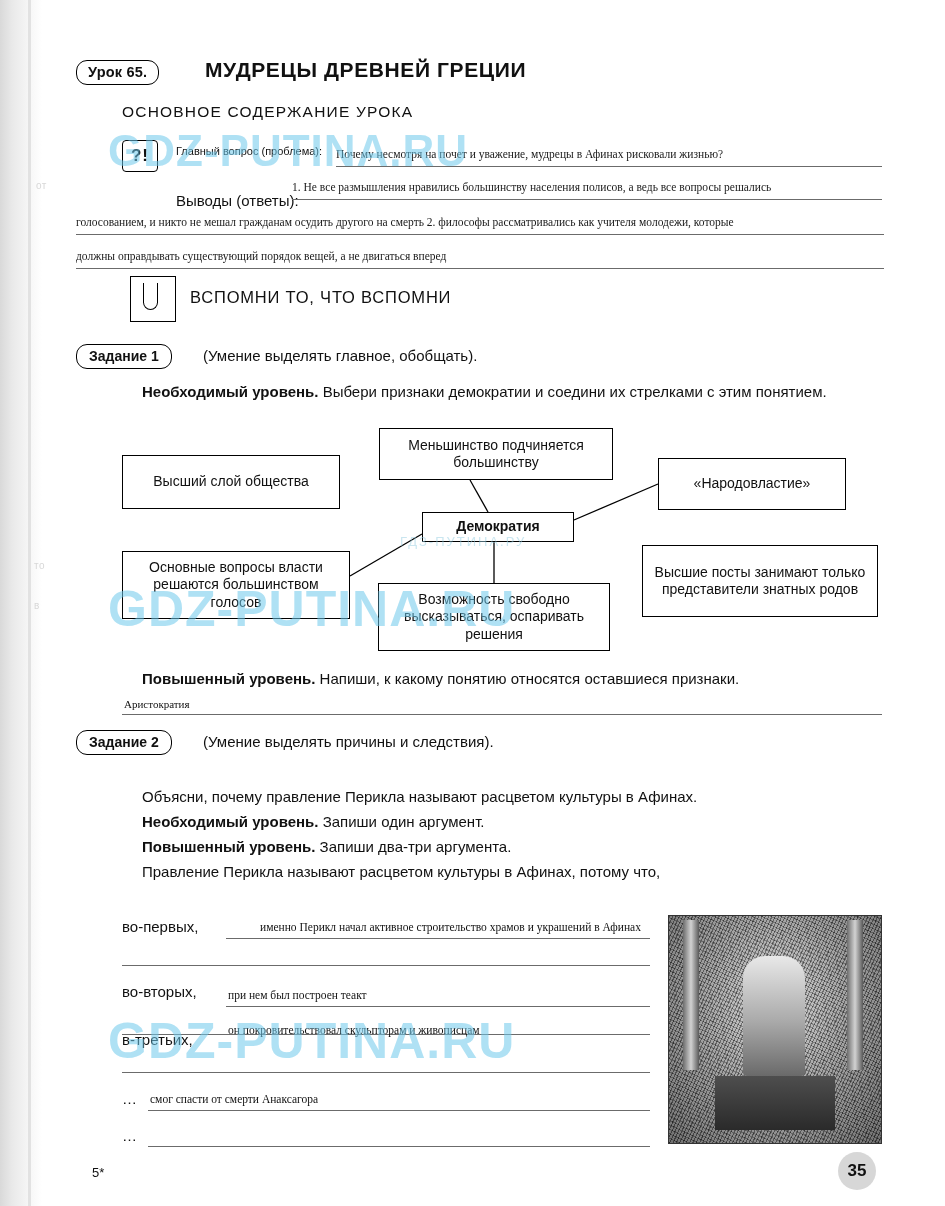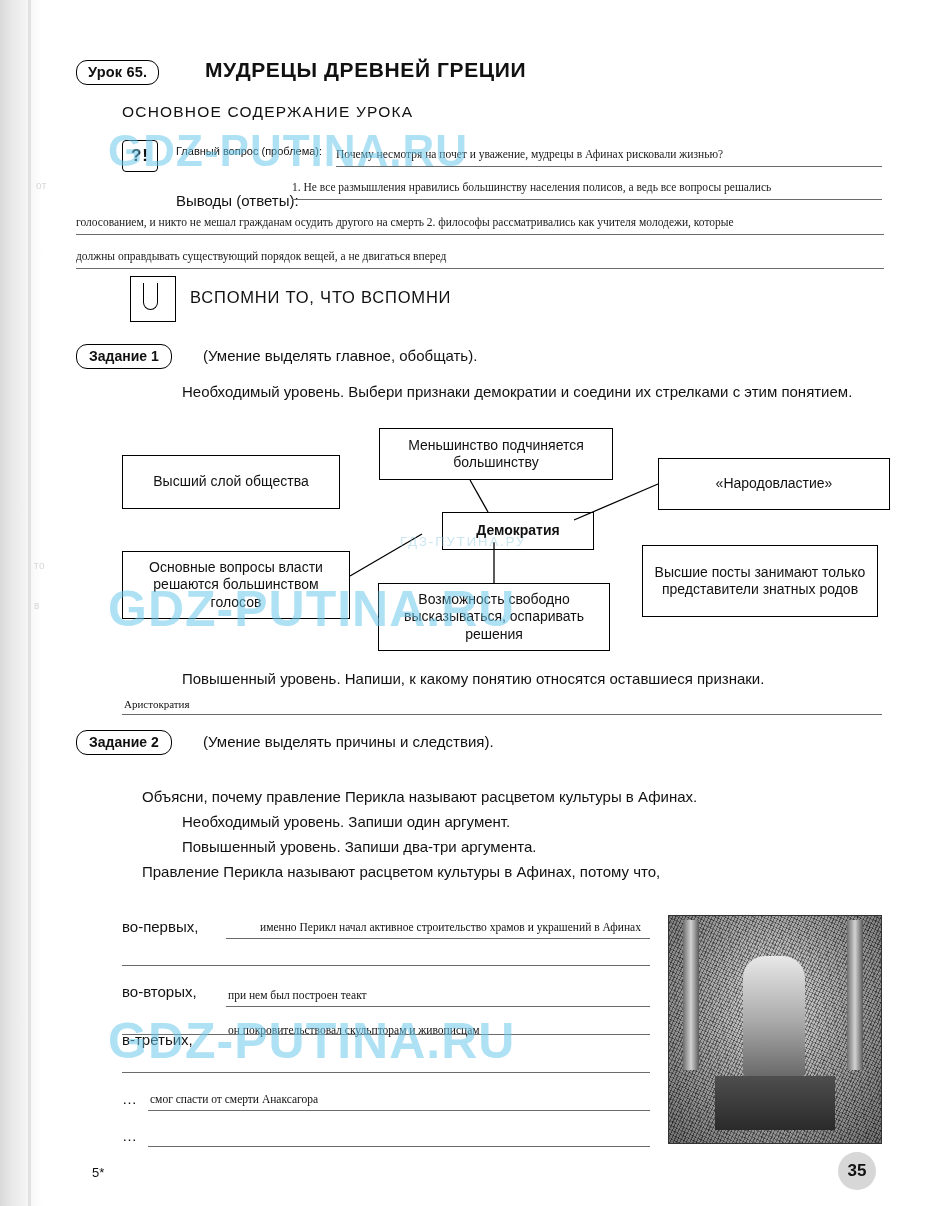--- a/index.html
+++ b/index.html
@@ -144,21 +144,21 @@
     position: absolute;
     font-size: 15px;
     line-height: 1.45;
   }
   .p-req1 { left: 142px; top: 381px; width: 740px; }
   .p-high1 { left: 142px; top: 668px; width: 740px; }
   .p-t2a { left: 142px; top: 786px; }
   .p-t2b { left: 142px; top: 811px; }
   .p-t2c { left: 142px; top: 836px; }
   .p-t2d { left: 142px; top: 861px; }
-  .bold { font-weight: normal; margin-left: 40px; }
+  .bold { font-weight: bold; }
 
   .ans-aristo {
     position: absolute;
     left: 124px; top: 698px;
     font-family: "Liberation Serif", serif;
     font-size: 11px;
   }
 
   
   .dbox {
@@ -169,22 +169,22 @@
     text-align: center;
     display: flex;
     align-items: center;
     justify-content: center;
     line-height: 1.25;
     padding: 2px 4px;
     box-sizing: border-box;
   }
   .db-minority { left: 379px; top: 428px; width: 234px; height: 52px; }
   .db-upper   { left: 122px; top: 455px; width: 218px; height: 54px; }
-  .db-narod   { left: 658px; top: 458px; width: 232px; height: 52px; }
-  .db-demo    { left: 422px; top: 512px; width: 152px; height: 38px; font-weight: bold; margin-left: 20px; }
+  .db-narod   { left: 658px; top: 458px; width: 188px; height: 52px; }
+  .db-demo    { left: 422px; top: 512px; width: 152px; height: 30px; font-weight: bold; }
   .db-main    { left: 122px; top: 551px; width: 228px; height: 68px; }
   .db-high    { left: 642px; top: 545px; width: 236px; height: 72px; }
   .db-free    { left: 378px; top: 583px; width: 232px; height: 68px; }
 
   .dsvg { position: absolute; left: 0; top: 0; width: 945px; height: 1206px; pointer-events: none; }
 
   
   .blank-label {
     position: absolute;
     font-size: 15px;

